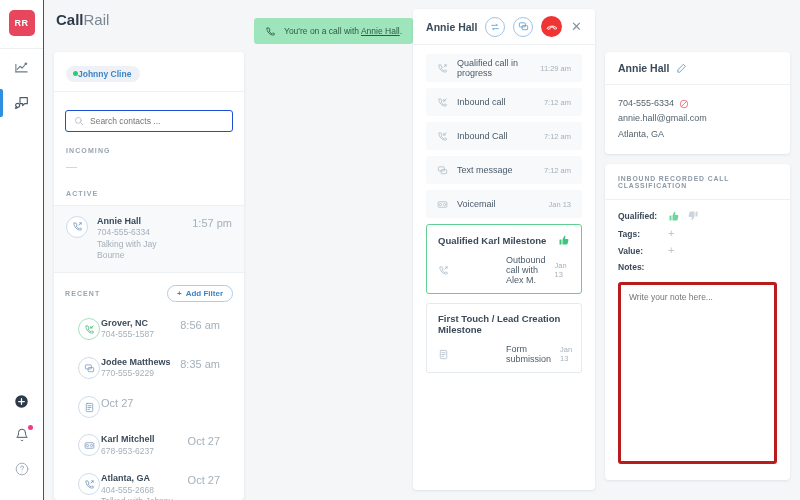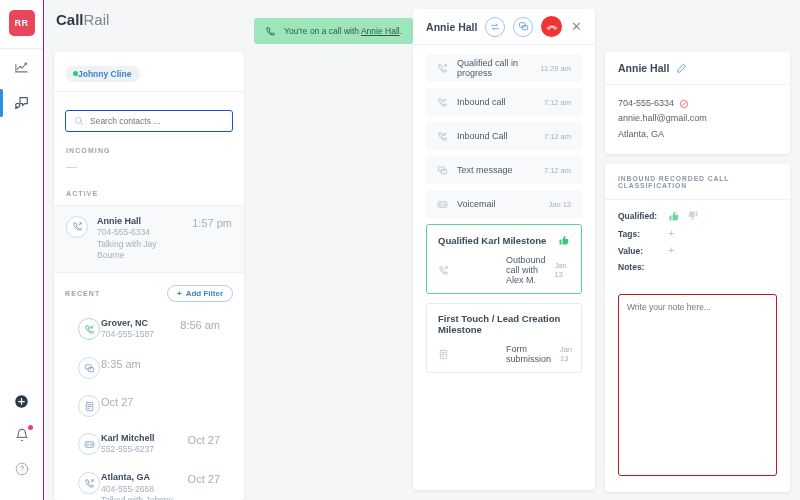--- a/index.html
+++ b/index.html
@@ -171,21 +171,21 @@
   .clsf-head {
     font-size: 6.8px; letter-spacing: .9px; color: #8b98a5; font-weight: bold;
     padding: 11px 13px 10px; border-bottom: 1px solid #eef1f4;
   }
   .clsf-body { padding: 10px 13px 12px; }
   .clsf-row { display: flex; align-items: center; margin-bottom: 6px; }
   .clsf-key { font-size: 8.5px; font-weight: bold; color: #3b4a59; width: 50px; }
   .plus { color: #b9c5d1; font-size: 11px; line-height: 1; }
   .thumbs { display: flex; gap: 7px; align-items: center; }
   .note-area {
-    margin-top: 16px; width: 100%; height: 182px; border: 1px solid #b91c1c;
+    margin-top: 4px; width: 100%; height: 182px; border: 3px solid #b91c1c;
     border-radius: 3px; padding: 7px 8px; font-size: 8.5px; color: #b0bac4;
     font-family: "Liberation Sans", sans-serif; resize: none; outline: none;
   }
   svg { display: block; }
 </style>
 </head>
 <body>
 
 <div class="app">
 
@@ -315,20 +315,24 @@
             </div>
             <div class="c-time">8:56 am</div>
           </div>
           <div class="contact-row">
             <span class="avatar ">
               <svg width="11" height="11" viewBox="0 0 24 24" fill="none" stroke="currentColor" stroke-width="1.8" stroke-linejoin="round">
                 <rect x="3" y="4" width="13" height="9" rx="1.5"></rect>
                 <rect x="9" y="10" width="12" height="9" rx="1.5"></rect>
               </svg>
             </span>
+            <div class="c-body">
+              <div class="c-name">Jodee Matthews</div>
+              <div class="c-sub">770-555-9229</div>
+            </div>
             <div class="c-time">8:35 am</div>
           </div>
           <div class="contact-row">
             <span class="avatar ">
               <svg width="11" height="11" viewBox="0 0 24 24" fill="none" stroke="currentColor" stroke-width="1.8" stroke-linecap="round">
                 <rect x="5" y="3" width="14" height="18" rx="2"></rect>
                 <path d="M8.5 8h7M8.5 12h7M8.5 16h4"></path>
               </svg>
             </span>
             <div class="c-time">Oct 27</div>
@@ -336,21 +340,21 @@
           <div class="contact-row">
             <span class="avatar ">
               <svg width="11" height="11" viewBox="0 0 24 24" fill="none" stroke="currentColor" stroke-width="1.8">
                 <rect x="2.5" y="6" width="19" height="12" rx="2"></rect>
                 <circle cx="7.5" cy="12" r="2.4"></circle>
                 <circle cx="16.5" cy="12" r="2.4"></circle>
               </svg>
             </span>
             <div class="c-body">
               <div class="c-name">Karl Mitchell</div>
-              <div class="c-sub">552-555-6237</div>
+              <div class="c-sub">678-953-6237</div>
             </div>
             <div class="c-time">Oct 27</div>
           </div>
           <div class="contact-row">
             <span class="avatar ">
               <svg width="11" height="11" viewBox="0 0 24 24" fill="none" stroke="currentColor" stroke-width="1.9" stroke-linecap="round" stroke-linejoin="round">
                 <path d="M4 5c0 8 7 15 15 15l2-3-4-2-2 2a14 14 0 0 1-6-6l2-2-2-4z"></path>
                 <path d="M15 9l5-5M16.5 4H20v3.5"></path>
               </svg>
             </span>

